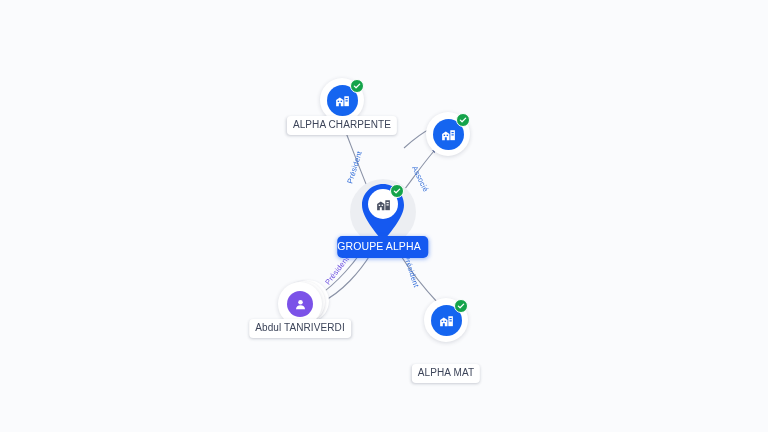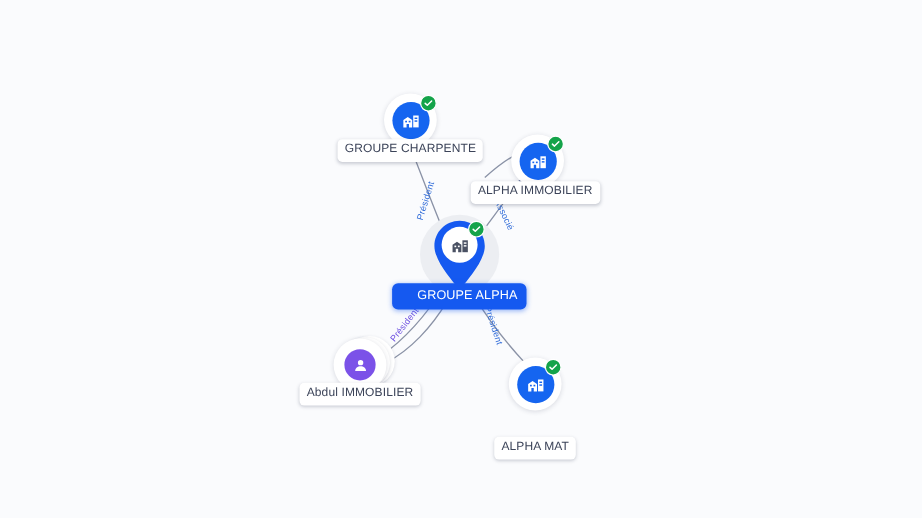--- a/index.html
+++ b/index.html
@@ -161,21 +161,21 @@
     background: #ffffff;
     color: #3c4459;
     box-shadow: 0 1px 3px rgba(30,40,70,0.22);
     letter-spacing: 0.1px;
   }
   .chip-selected {
     background: #1559f0;
     color: #ffffff;
     box-shadow: 0 1px 4px rgba(21,89,240,0.45);
     font-size: 10.5px;
-    padding: 5px 8px 6px 21px;
+    padding: 5px 8px 6px 0;
     border-radius: 5px;
   }
 </style>
 </head>
 <body>
 
 <div id="canvas">
 
   <svg id="edges" viewBox="0 0 768 432" xmlns="http://www.w3.org/2000/svg">
     <defs>
@@ -216,42 +216,41 @@
           <rect x="9.3" y="12.2" width="2.1" height="1.9" fill="#1565f0"></rect>
         </svg>
       </div>
       <div class="badge-check">
         <svg width="8" height="8" viewBox="0 0 12 12">
           <path d="M2 6.2 L4.6 8.6 L10 3.2" stroke="#ffffff" stroke-width="1.9" fill="none" stroke-linecap="round" stroke-linejoin="round"></path>
         </svg>
       </div>
     </div>
   </div>
-  <div class="chip" style="left:342px; top:116px;">GROUPE CHARPENTE</div>
+  <div class="chip" style="left:342px; top:116px;">ALPHA CHARPENTE</div>
 
   <div class="node" style="left:448px; top:134px;">
     <div class="node-round">
       <div class="node-disc">
         <svg width="17" height="17" viewBox="0 0 24 24">
           <path fill="#ffffff" d="M3 20V11.3l5.2-3.6 5.2 3.6V20H9.6v-4H6.8v4H3z"></path>
           <rect x="14.6" y="6" width="6.4" height="14" fill="#ffffff"></rect>
           <rect x="16.2" y="8.4" width="3.2" height="1.7" fill="#1565f0"></rect>
           <rect x="16.2" y="11.7" width="3.2" height="1.7" fill="#1565f0"></rect>
           <rect x="5.2" y="12.2" width="2.1" height="1.9" fill="#1565f0"></rect>
           <rect x="9.3" y="12.2" width="2.1" height="1.9" fill="#1565f0"></rect>
         </svg>
       </div>
       <div class="badge-check">
         <svg width="8" height="8" viewBox="0 0 12 12">
           <path d="M2 6.2 L4.6 8.6 L10 3.2" stroke="#ffffff" stroke-width="1.9" fill="none" stroke-linecap="round" stroke-linejoin="round"></path>
         </svg>
       </div>
     </div>
   </div>
-  <div class="chip" style="left:446px; top:151px;">ALPHA IMMOBILIER</div>
 
   <div class="node" style="left:383px; top:212px;">
     <div class="pin-halo"></div>
     <div class="pin-wrap">
       <svg class="pin-shape" viewBox="0 0 48 60">
         <path d="M24 2 C12.4 2 3 11.4 3 23 C3 35.6 18.2 52.2 22.4 57.6 C23.2 58.7 24.8 58.7 25.6 57.6 C29.8 52.2 45 35.6 45 23 C45 11.4 35.6 2 24 2 Z" fill="#1559f0"></path>
       </svg>
       <div class="pin-inner">
         <svg width="17" height="17" viewBox="0 0 24 24">
           <path fill="#4a5163" d="M3 20V11.3l5.2-3.6 5.2 3.6V20H9.6v-4H6.8v4H3z"></path>
@@ -276,21 +275,21 @@
     <div class="stack-card" style="left:5px; top:-1px;"></div>
     <div class="node-round" style="position:absolute; left:0px; top:0px;">
       <div class="node-person-disc">
         <svg width="15" height="15" viewBox="0 0 24 24">
           <circle cx="12" cy="8.3" r="3.6" fill="#ffffff"></circle>
           <path d="M4.8 19.4c0-3.9 3.2-6.2 7.2-6.2s7.2 2.3 7.2 6.2z" fill="#ffffff"></path>
         </svg>
       </div>
     </div>
   </div>
-  <div class="chip" style="left:300px; top:319px;">Abdul IMMOBILIER</div>
+  <div class="chip" style="left:300px; top:319px;">Abdul TANRIVERDI</div>
 
   <div class="node" style="left:446px; top:320px;">
     <div class="node-round">
       <div class="node-disc">
         <svg width="17" height="17" viewBox="0 0 24 24">
           <path fill="#ffffff" d="M3 20V11.3l5.2-3.6 5.2 3.6V20H9.6v-4H6.8v4H3z"></path>
           <rect x="14.6" y="6" width="6.4" height="14" fill="#ffffff"></rect>
           <rect x="16.2" y="8.4" width="3.2" height="1.7" fill="#1565f0"></rect>
           <rect x="16.2" y="11.7" width="3.2" height="1.7" fill="#1565f0"></rect>
           <rect x="5.2" y="12.2" width="2.1" height="1.9" fill="#1565f0"></rect>

